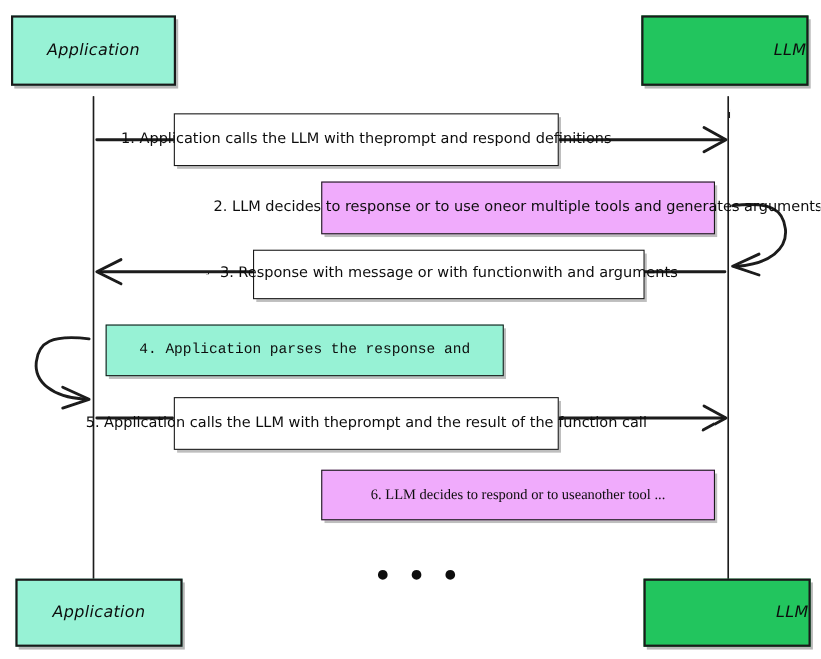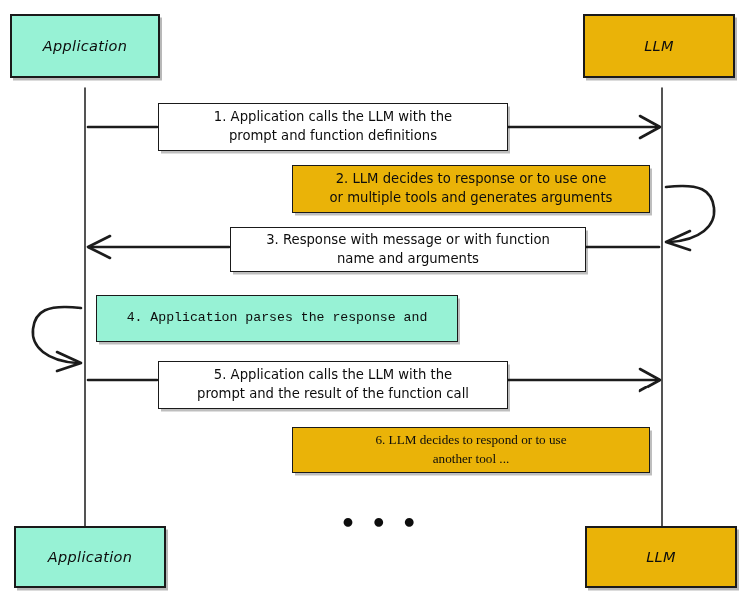--- a/index.html
+++ b/index.html
@@ -34,41 +34,41 @@
     justify-content: center;
     border: 2.2px solid #1a1a1a;
     box-shadow: 2.5px 3px 0 -0.5px rgba(20,20,20,0.30);
     font-family: "DejaVu Sans", sans-serif;
     font-style: italic;
     font-size: 14.5px;
     color: #0d0d0d;
     letter-spacing: 0.3px;
   }
   .actor-green { background: #97f2d5; }
-  .actor-blue  { background: #eab308; }
+  .actor-blue  { background: #22c55e; justify-content: flex-end; }
 
   
   .msg-box {
     position: absolute;
     box-sizing: border-box;
     display: flex;
-    flex-direction: column;
+    flex-direction: row;
     align-items: center;
     justify-content: center;
     border: 1.6px solid #1a1a1a;
     box-shadow: 2.5px 3px 0 -0.5px rgba(20,20,20,0.28);
     font-family: "DejaVu Sans", sans-serif;
     font-size: 13.2px;
     line-height: 1.42;
     color: #0d0d0d;
     text-align: center;
     padding: 3px 8px;
   }
   .msg-white { background: #ffffff; }
-  .msg-blue  { background: #eab308; }
+  .msg-blue  { background: #f0abfc; }
   .msg-green { background: #97f2d5; }
   .msg-box .ln { display: block; white-space: nowrap; }
 
   
   .ellipsis {
     position: absolute;
     font-family: "DejaVu Sans", sans-serif;
     font-size: 25px;
     font-weight: 700;
     letter-spacing: 3px;
@@ -126,31 +126,31 @@
   <div class="actor-box actor-green" style="left:14px; top:526px; width:152px; height:62px;">
     <span>Application</span>
   </div>
 
   <div class="actor-box actor-blue" style="left:585px; top:526px; width:152px; height:62px;">
     <span>LLM</span>
   </div>
 
   <div class="msg-box msg-white" style="left:158px; top:103px; width:350px; height:48px;">
     <span class="ln">1. Application calls the LLM with the</span>
-    <span class="ln">prompt and function definitions</span>
+    <span class="ln">prompt and respond definitions</span>
   </div>
 
   <div class="msg-box msg-blue" style="left:292px; top:165px; width:358px; height:48px;">
     <span class="ln">2. LLM decides to response or to use one</span>
     <span class="ln">or multiple tools and generates arguments</span>
   </div>
 
   <div class="msg-box msg-white" style="left:230px; top:227px; width:356px; height:45px;">
     <span class="ln">3. Response with message or with function</span>
-    <span class="ln">name and arguments</span>
+    <span class="ln">with and arguments</span>
   </div>
 
   <div class="msg-box msg-green" style="left:96px; top:295px; width:362px; height:47px;font-family:Liberation Mono, monospace;">
     <span class="ln">4. Application parses the response and</span>
   </div>
 
   <div class="msg-box msg-white" style="left:158px; top:361px; width:350px; height:48px;">
     <span class="ln">5. Application calls the LLM with the</span>
     <span class="ln">prompt and the result of the function call</span>
   </div>

